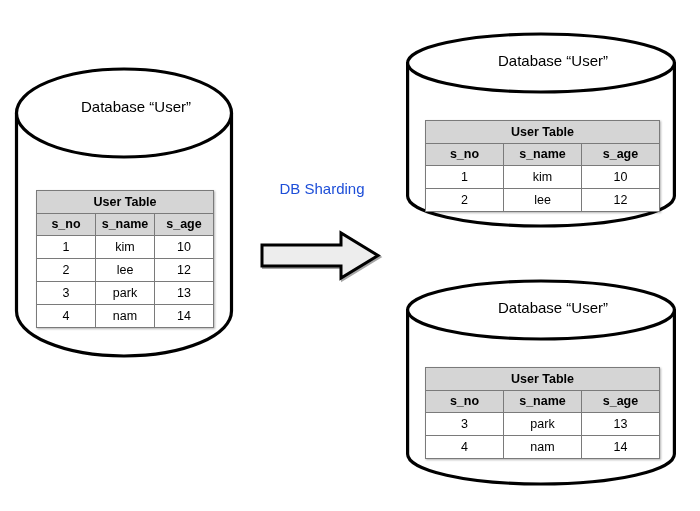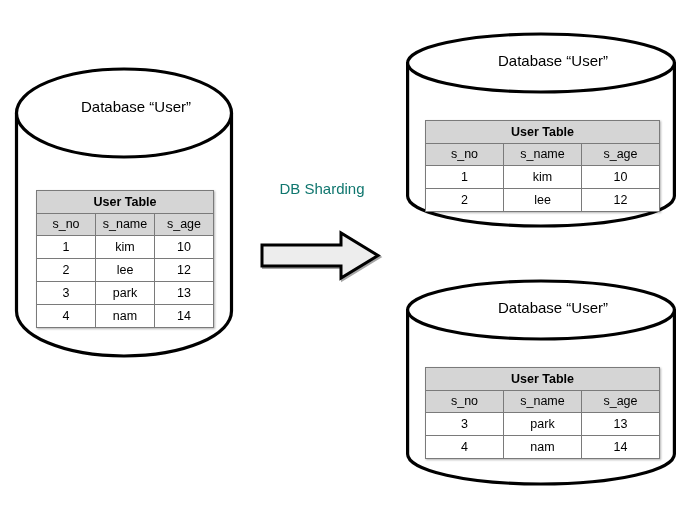--- a/index.html
+++ b/index.html
@@ -49,21 +49,21 @@
   }
   .db-table td {
     border: 1px solid #7a7a7a;
     text-align: center;
     color: #000000;
     padding: 0;
     line-height: 1;
   }
   .db-table td.hdr {
     background: #d5d5d5;
-    font-weight: normal;
+    font-weight: bold;
     margin-top: 40px;
   }
   .db-table td.title-cell {
     background: #d5d5d5;
     font-weight: bold;
   }
   .db-table td.cell {
     background: #ffffff;
   }
 
@@ -73,21 +73,21 @@
   }
   .arrow-wrap svg {
     display: block;
     overflow: visible;
   }
 
   
   .shard-label {
     position: absolute;
     text-align: center;
-    color: #0f766e;
+    color: #1d4ed8;
     white-space: nowrap;
   }
 </style>
 </head>
 <body>
 
 <div id="canvas">
 
   <div class="cylinder" style="left:15px; top:68px; width:218px; height:288px;">
     <svg class="cyl-svg" viewBox="0 0 218 288" preserveAspectRatio="none">

